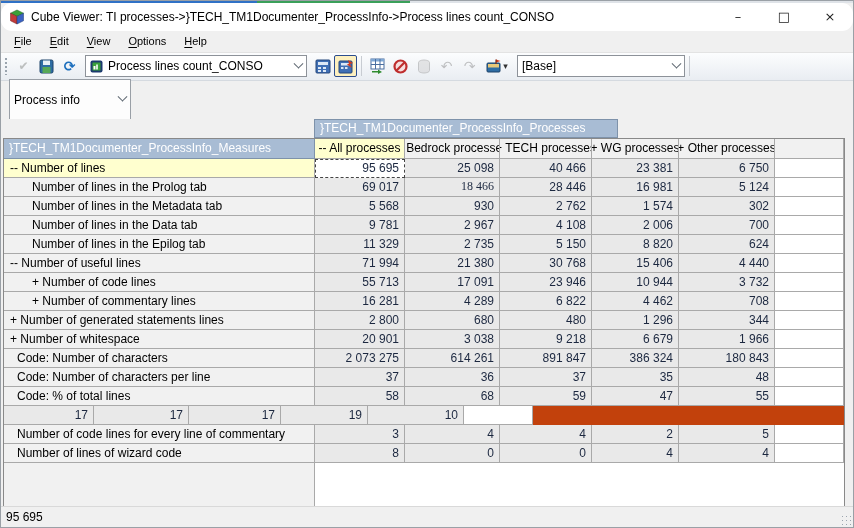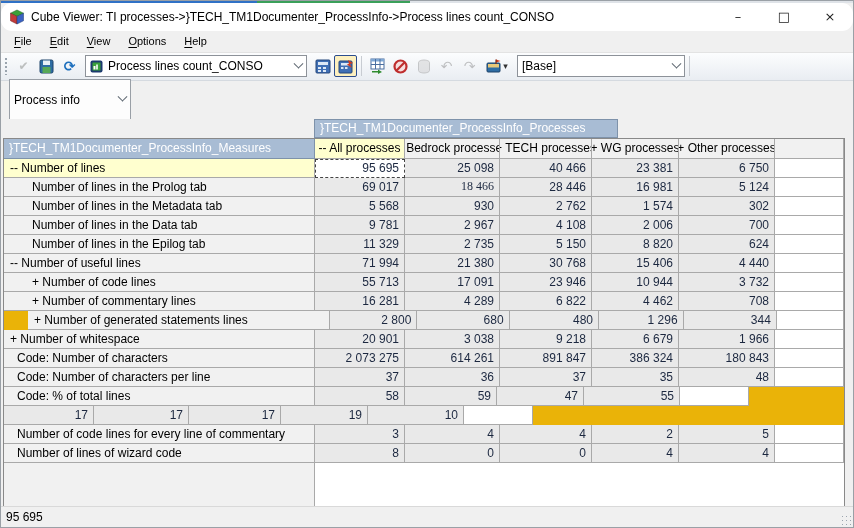--- a/index.html
+++ b/index.html
@@ -37,21 +37,21 @@
   .glyph { font-family:"DejaVu Sans", sans-serif; font-size:14px; line-height:1; }
   .caret-small { font-family:"DejaVu Sans", sans-serif; font-size:9px; color:#333; margin-left:1px; }
 
   
   .subbar { height:38px; display:flex; align-items:center; padding-left:8px; background:#f0f0f0; }
   .combo-context { width:122px; height:42px; background:#fdfdfd; border:1px solid #999fa6; }
 
   
   .grid-zone { height:389px; position:relative; background:#f0f0f0; }
   .proc-bar { position:absolute; left:313px; top:0; width:304px; height:19px; background:#a8bcd4; border:1px solid #7e92aa; color:#fff; font-size:12px; padding:1px 0 0 5px; white-space:nowrap; overflow:hidden; }
-  .grid { position:absolute; left:2px; top:19px; width:842px; border:1px solid #898989; background:#eab308; }
+  .grid { position:absolute; left:2px; top:19px; width:842px; border:1px solid #898989; background:#c2410c; }
   .grow { display:flex; }
   .cell { border-right:1px solid #a9a9a9; border-bottom:1px solid #a9a9a9; overflow:hidden; white-space:nowrap; font-size:12px; display:flex; align-items:center; }
   .hcell { height:20px; background:#f1f1f1; justify-content:center; color:#000; }
   .hcell.ylw { background:#ffffcf;text-align:center; }
   .rowdim { background:#a8bcd4; color:#fff; justify-content:flex-start; padding-left:5px; border-right:1px solid #7e92aa; border-bottom:1px solid #7e92aa; }
   .lcell { height:19px; background:#f1f1f1; justify-content:flex-start; color:#000; }
   .lcell.ylw { background:#ffffcf; }
   .vcell { height:19px; background:#e9e9e9; justify-content:flex-end; padding-right:5px; color:#1c2840; }
   .vcell.empty { background:#ffffff; }
   .vcell.selected { background:#ffffff; border:1px dashed #444; border-bottom:1px dashed #444; }
@@ -276,21 +276,21 @@
         <div class="grow">
           <div class="cell lcell" style="width: 311px; padding-left: 28px;">+ Number of commentary lines</div>
           <div class="cell vcell" style="width: 90px;">16 281</div>
           <div class="cell vcell" style="width: 95px;">4 289</div>
           <div class="cell vcell" style="width: 92px;">6 822</div>
           <div class="cell vcell" style="width: 87px;">4 462</div>
           <div class="cell vcell" style="width: 96px;">708</div>
           <div class="cell vcell empty" style="width: 69px;"></div>
         </div>
         <div class="grow">
-          <div class="cell lcell" style="width: 311px; padding-left: 6px; margin-left: 24px;">+ Number of generated statements lines</div>
+          <div class="cell lcell" style="width: 311px; padding-left: 6px;">+ Number of generated statements lines</div>
           <div class="cell vcell" style="width: 90px;">2 800</div>
           <div class="cell vcell" style="width: 95px;">680</div>
           <div class="cell vcell" style="width: 92px;">480</div>
           <div class="cell vcell" style="width: 87px;">1 296</div>
           <div class="cell vcell" style="width: 96px;">344</div>
           <div class="cell vcell empty" style="width: 69px;"></div>
         </div>
         <div class="grow">
           <div class="cell lcell" style="width: 311px; padding-left: 6px;">+ Number of whitespace</div>
           <div class="cell vcell" style="width: 90px;">20 901</div>
@@ -314,20 +314,21 @@
           <div class="cell vcell" style="width: 90px;">37</div>
           <div class="cell vcell" style="width: 95px;">36</div>
           <div class="cell vcell" style="width: 92px;">37</div>
           <div class="cell vcell" style="width: 87px;">35</div>
           <div class="cell vcell" style="width: 96px;">48</div>
           <div class="cell vcell empty" style="width: 69px;"></div>
         </div>
         <div class="grow">
           <div class="cell lcell" style="width: 311px; padding-left: 13px;">Code: % of total lines</div>
           <div class="cell vcell" style="width: 90px;">58</div>
+          <div class="cell vcell" style="width: 95px;">68</div>
           <div class="cell vcell" style="width: 92px;">59</div>
           <div class="cell vcell" style="width: 87px;">47</div>
           <div class="cell vcell" style="width: 96px;">55</div>
           <div class="cell vcell empty" style="width: 69px;"></div>
         </div>
         <div class="grow">
           <div class="cell vcell" style="width: 90px;">17</div>
           <div class="cell vcell" style="width: 95px;">17</div>
           <div class="cell vcell" style="width: 92px;">17</div>
           <div class="cell vcell" style="width: 87px;">19</div>

